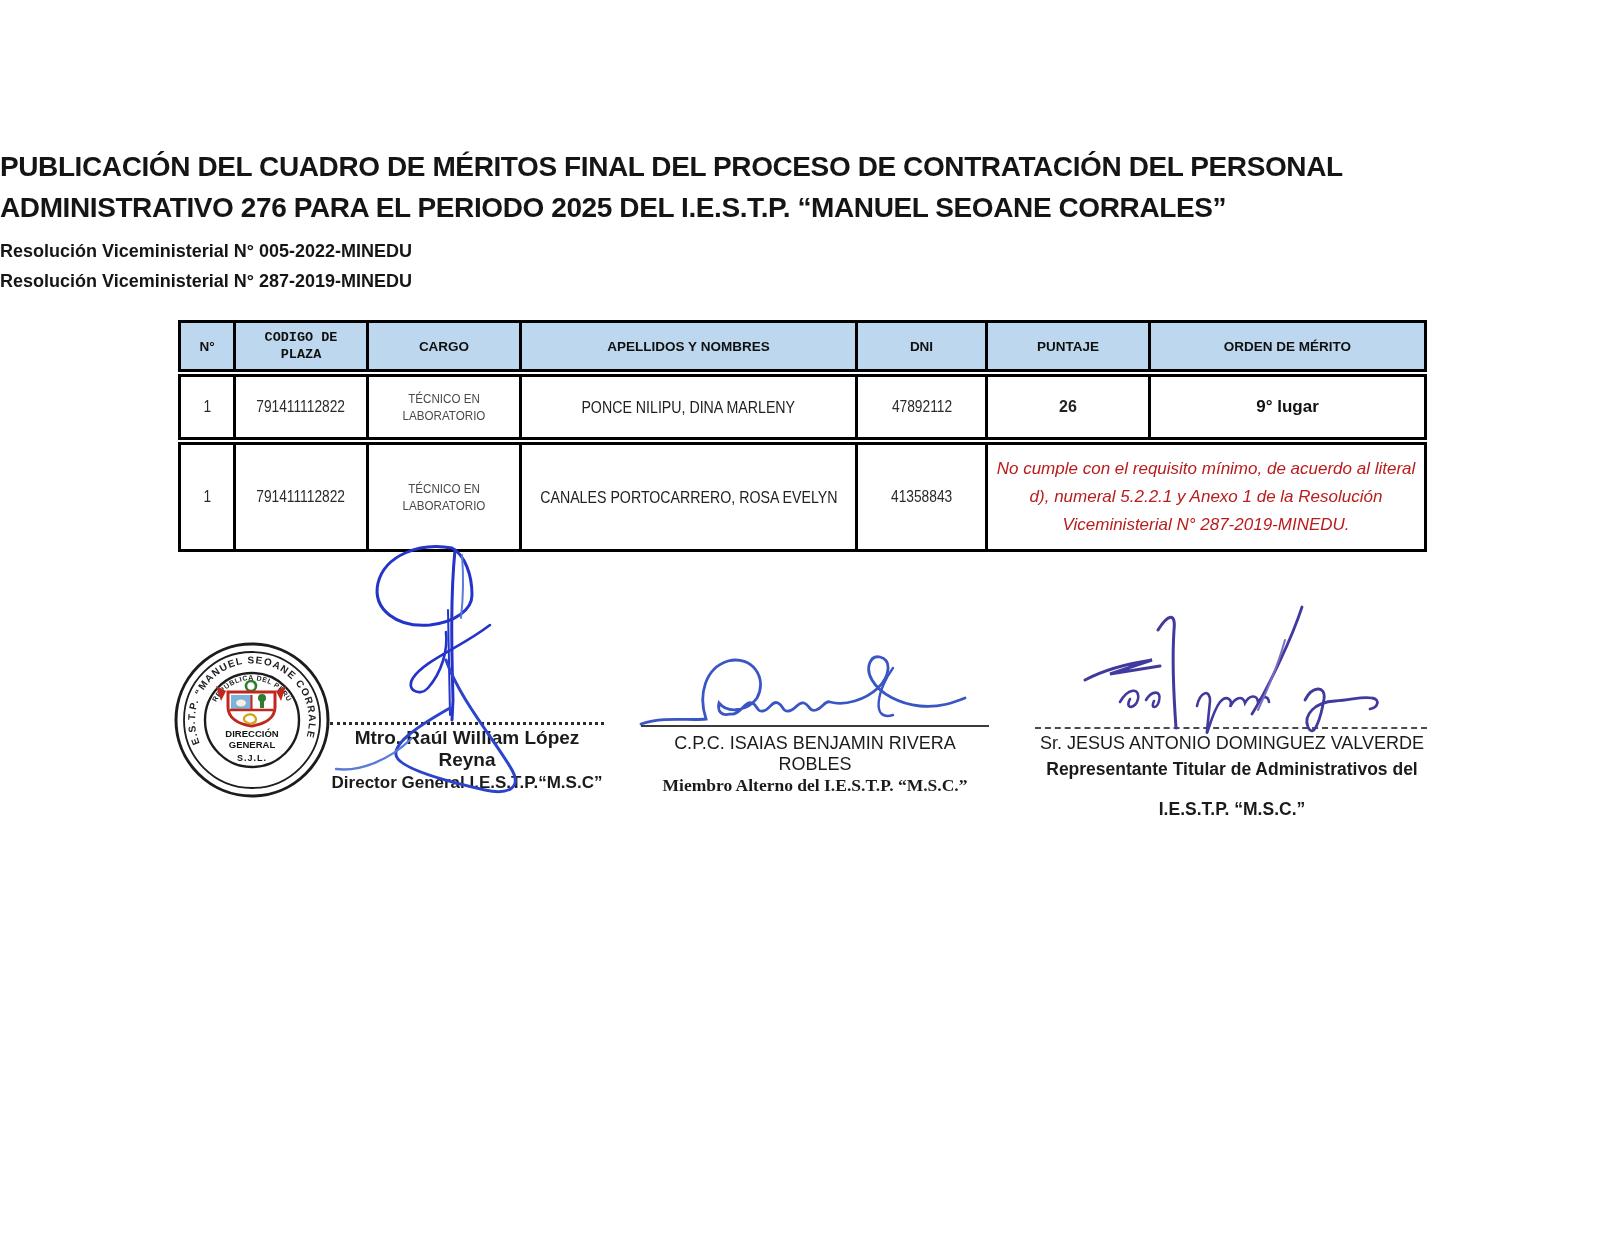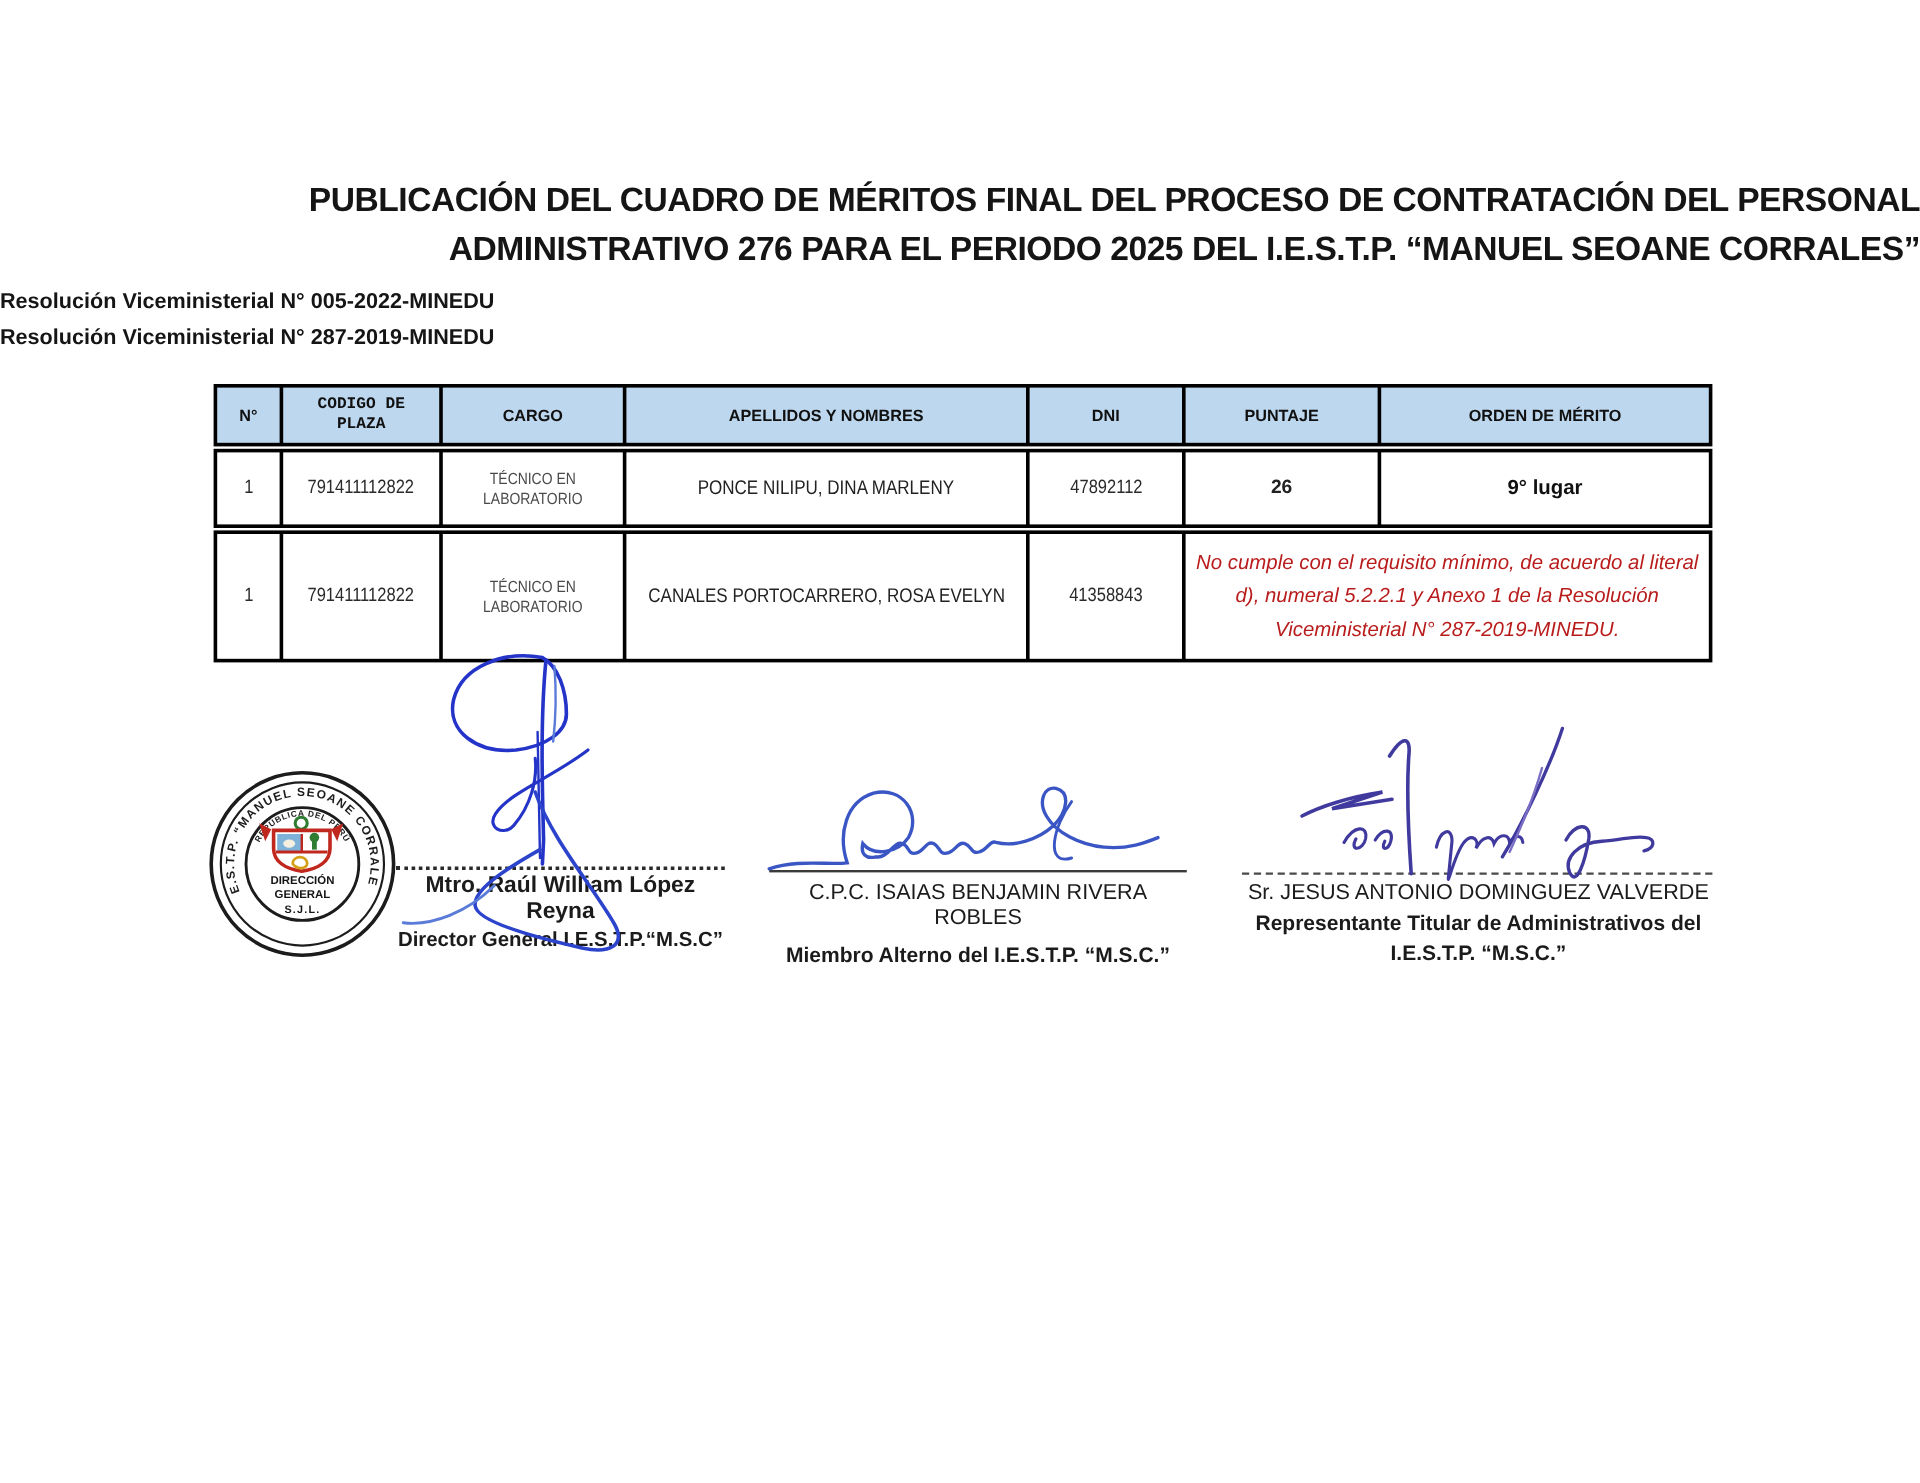--- a/index.html
+++ b/index.html
@@ -1,21 +1,21 @@
 <!DOCTYPE html>
 <html><head>
 <meta charset="utf-8">
 <style>
   html,body{margin:0;padding:0;background:#ffffff;}
   .page{position:relative;width:1600px;height:1236px;background:#fff;overflow:hidden;
         font-family:"Liberation Sans",sans-serif;color:#111;}
   .abs{position:absolute;}
 
   
-  .doc-title{left:0;top:146px;width:1600px;text-align:right;
+  .doc-title{left:0;top:146px;width:1600px;text-align:left;
              font-size:28px;font-weight:bold;line-height:41px;color:#151515;letter-spacing:-.4px;}
   .doc-sub{left:0;top:236px;width:1566px;text-align:left;
            font-size:18px;font-weight:bold;line-height:30px;color:#151515;}
 
   
   .band{position:absolute;left:178px;width:1249px;box-sizing:border-box;
         display:grid;grid-template-columns:52px 130px 150px 333px 127px 160px 273px;
         gap:3px;padding:3px;background:#000;}
   .band .cell{background:#fff;display:flex;align-items:center;justify-content:center;
               text-align:center;overflow:hidden;}
@@ -163,26 +163,26 @@
   <div class="abs sigline l-dot" style="left:330px;top:722px;width:274px;"></div>
   <div class="abs sigline l-solid" style="left:641px;top:725px;width:348px;"></div>
   <div class="abs sigline l-dash" style="left:1035px;top:727px;width:392px;"></div>
 
   <div class="abs sigtext" style="left:325px;top:727px;width:284px;">
     <div class="s-bold" style="font-size:19px;">Mtro. Raúl William López Reyna</div>
     <div class="s-bold" style="font-size:17px;margin-top:2px;">Director General I.E.S.T.P.“M.S.C”</div>
   </div>
   <div class="abs sigtext" style="left:640px;top:733px;width:350px;">
     <div style="font-size:18px;">C.P.C. ISAIAS BENJAMIN RIVERA ROBLES</div>
-    <div class="s-bold" style="font-size:17.5px;margin-top:11px;">Miembro Alterno del I.E.S.T.P. “M.S.C.”</div>
+    <div class="s-bold" style="font-size:17.5px;margin-top:0;font-family:Liberation Serif, serif;">Miembro Alterno del I.E.S.T.P. “M.S.C.”</div>
   </div>
   <div class="abs sigtext" style="left:1037px;top:733px;width:390px;">
     <div style="font-size:18px;">Sr. JESUS ANTONIO DOMINGUEZ VALVERDE</div>
     <div class="s-bold" style="font-size:17.5px;margin-top:5px;">Representante Titular de Administrativos del</div>
-    <div class="s-bold" style="font-size:17.5px;margin-top:4px;">I.E.S.T.P. “M.S.C.”</div>
+    <div class="s-bold" style="font-size:17.5px;margin-top:19px;">I.E.S.T.P. “M.S.C.”</div>
   </div>
 
   <svg class="abs overlay" style="left:0;top:0;" width="1600" height="1236" viewBox="0 0 1600 1236" fill="none" stroke-linecap="round">
 
     <g>
       <path d="M452,548 C420,542 385,555 378,583 C372,610 398,628 430,625 C455,622 472,610 472,595 C472,575 465,555 452,548" stroke="#2434c8" stroke-width="3"></path>
       <path d="M455,550 C450,600 452,660 453,700 L452,720" stroke="#2434c8" stroke-width="3"></path>
       <path d="M448,610 L450,715" stroke="#2434c8" stroke-width="2"></path>
       <path d="M462,555 C464,580 463,600 461,618" stroke="#5a7bd8" stroke-width="2"></path>
       <path d="M490,625 C460,648 425,660 413,678 C405,690 420,697 428,688 C442,672 448,650 446,632" stroke="#2434c8" stroke-width="2.6"></path>

